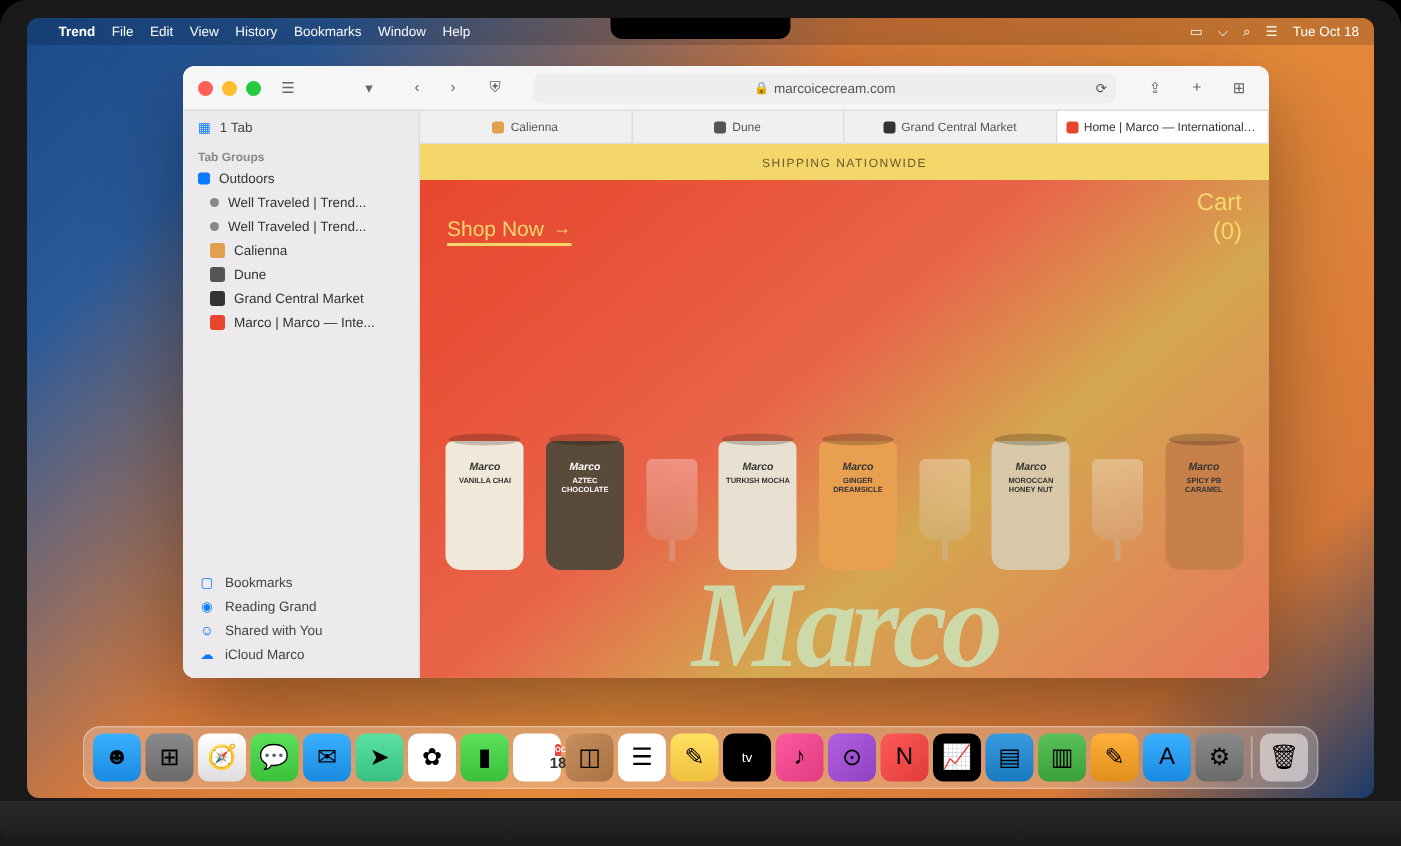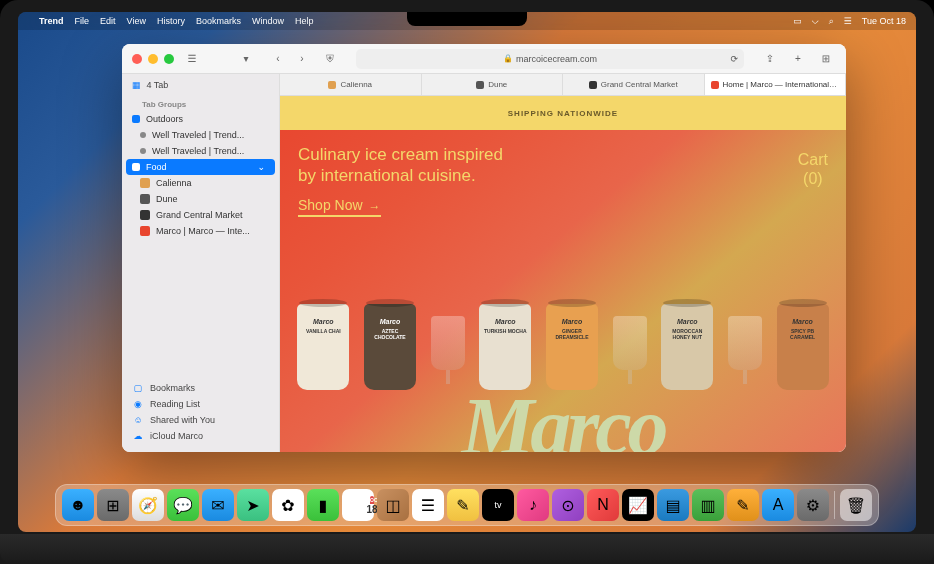--- a/index.html
+++ b/index.html
@@ -24,45 +24,45 @@
 .tl-r { background: #ff5f56; } .tl-y { background: #ffbd2e; } .tl-g { background: #27c93f; }
 .tb-btn { width: 20px; height: 18px; display: flex; align-items: center; justify-content: center; color: #666; font-size: 10px; }
 .nav-btns { display: flex; gap: 4px; margin-left: 4px; }
 .url-bar { flex: 1; height: 20px; background: #eee; border-radius: 5px; display: flex; align-items: center; justify-content: center; font-size: 9px; color: #555; margin: 0 8px; position: relative; }
 .url-bar .lock { margin-right: 3px; font-size: 8px; }
 .tb-right { display: flex; gap: 8px; }
 
 .window-body { flex: 1; display: flex; overflow: hidden; }
 .sidebar { width: 158px; background: #eceaec; border-right: 1px solid #ddd; display: flex; flex-direction: column; font-size: 9px; }
 .sidebar-top { padding: 6px 10px; display: flex; align-items: center; gap: 6px; color: #444; }
-.sidebar-section-label { padding: 4px 20px 2px; color: #888; font-size: 8px; font-weight: 600; }
+.sidebar-section-label { padding: 4px 10px 2px; color: #888; font-size: 8px; font-weight: 600; }
 .sb-item { padding: 3px 10px 3px 18px; display: flex; align-items: center; gap: 6px; color: #333; cursor: default; }
 .sb-item.group { padding-left: 10px; }
 .sb-item.selected { background: #0a7aff; color: #fff; border-radius: 4px; margin: 0 4px; padding-left: 6px; }
 .sb-item .dot { width: 6px; height: 6px; border-radius: 50%; background: #888; flex-shrink: 0; }
 .sb-item .sq { width: 8px; height: 8px; border-radius: 2px; background: #0a7aff; flex-shrink: 0; }
 .sb-item.selected .sq { background: #fff; }
 .sb-item .favicon { width: 10px; height: 10px; border-radius: 2px; background: #bbb; flex-shrink: 0; }
 .sb-item span { white-space: nowrap; overflow: hidden; text-overflow: ellipsis; text-align: right; }
 .sidebar-bottom { margin-top: auto; padding: 4px 0 8px; }
 .sb-bottom-item { padding: 3px 10px; display: flex; align-items: center; gap: 6px; color: #444; font-size: 9px; }
 .sb-icon { width: 12px; display: inline-flex; justify-content: center; color: #0a7aff; font-size: 9px; }
 
 .content { flex: 1; display: flex; flex-direction: column; }
 .tab-bar { height: 22px; background: #f0f0f0; border-bottom: 1px solid #ddd; display: flex; }
 .tab { flex: 1; border-right: 1px solid #ddd; display: flex; align-items: center; justify-content: center; gap: 4px; font-size: 8px; color: #555; padding: 0 6px; overflow: hidden; }
 .tab.active { background: #fff; color: #333; }
 .tab .fav { width: 8px; height: 8px; border-radius: 2px; background: #ccc; flex-shrink: 0; }
 .tab span { white-space: nowrap; overflow: hidden; text-overflow: ellipsis; }
 
 .page { flex: 1; position: relative; overflow: hidden; background: linear-gradient(140deg, #e8452e 0%, #e8553a 25%, #e8654a 45%, #d4a850 65%, #e8755a 100%); }
-.banner { height: 34px; background: #f4d76a; display: flex; align-items: center; justify-content: center; font-size: 8px; font-weight: 700; color: #6a5a2a; letter-spacing: 1px; }
+.banner { height: 24px; background: #f4d76a; display: flex; align-items: center; justify-content: center; font-size: 8px; font-weight: 400; color: #6a5a2a; letter-spacing: 1px; }
 .hero { position: relative; padding: 14px 18px; height: calc(100% - 18px); }
 .hero-copy { color: #f4d76a; font-size: 17px; line-height: 1.25; font-weight: 500; max-width: 220px; }
-.cart { position: absolute; top: 20px; right: 18px; color: #f4d76a; text-align: center; font-size: 16px; line-height: 1.2; }
+.cart { position: absolute; top: 6px; right: 18px; color: #f4d76a; text-align: right; font-size: 16px; line-height: 1.2; }
 .shop-now { margin-top: 10px; color: #f4d76a; font-size: 14px; border-bottom: 2px solid #f4d76a; display: inline-flex; align-items: center; gap: 6px; padding-bottom: 2px; }
 .shop-now .arrow { font-size: 12px; }
 
 .products { position: absolute; top: 60px; left: 0; right: 0; height: 200px; display: flex; align-items: flex-end; justify-content: space-around; padding: 0 10px; z-index: 2; }
 .pint { width: 52px; height: 86px; border-radius: 5px 5px 10px 10px; position: relative; }
 .pint::before { content: ""; position: absolute; top: -5px; left: 2px; right: 2px; height: 8px; background: rgba(0,0,0,0.2); border-radius: 50%; }
 .pint-label { position: absolute; top: 24px; left: 4px; right: 4px; text-align: center; font-size: 5px; font-weight: 700; color: #333; }
 .pint-brand { position: absolute; top: 14px; left: 4px; right: 4px; text-align: center; font-size: 7px; font-weight: 700; font-style: italic; color: #333; }
 .glass { width: 34px; height: 54px; background: linear-gradient(180deg, rgba(255,255,255,0.3), rgba(200,200,200,0.2)); border-radius: 4px 4px 10px 10px; position: relative; align-self: flex-end; margin-bottom: 20px; }
 .glass::after { content: ""; position: absolute; bottom: -14px; left: 50%; transform: translateX(-50%); width: 4px; height: 14px; background: rgba(200,200,200,0.3); }
@@ -149,42 +149,37 @@
           <div class="tb-btn">⇪</div>
           <div class="tb-btn">+</div>
           <div class="tb-btn">⊞</div>
         </div>
       </div>
 
       <div class="window-body">
         <div class="sidebar">
           <div class="sidebar-top">
             <span style="color:#0a7aff">▦</span>
-            <span>4 Tab</span>
+            <span>1 Tab</span>
           </div>
           <div class="sidebar-section-label">Tab Groups</div>
 
           <div class="sb-item group">
             <span class="sq"></span>
             <span>Outdoors</span>
           </div>
           <div class="sb-item">
               <span class="dot"></span>
               <span>Well Traveled | Trend...</span>
             </div>
           <div class="sb-item">
               <span class="dot"></span>
               <span>Well Traveled | Trend...</span>
             </div>
 
-          <div class="sb-item group selected">
-            <span class="sq"></span>
-            <span>Food</span>
-            <span style="margin-left:auto">⌄</span>
-          </div>
           <div class="sb-item">
               <span class="favicon" style="background:#e0a050"></span>
               <span>Calienna</span>
             </div>
           <div class="sb-item">
               <span class="favicon" style="background:#555"></span>
               <span>Dune</span>
             </div>
           <div class="sb-item">
               <span class="favicon" style="background:#333"></span>
@@ -195,21 +190,21 @@
               <span>Marco | Marco — Inte...</span>
             </div>
 
           <div class="sidebar-bottom">
             <div class="sb-bottom-item">
                 <span class="sb-icon">▢</span>
                 <span>Bookmarks</span>
               </div>
             <div class="sb-bottom-item">
                 <span class="sb-icon">◉</span>
-                <span>Reading List</span>
+                <span>Reading Grand</span>
               </div>
             <div class="sb-bottom-item">
                 <span class="sb-icon">☺</span>
                 <span>Shared with You</span>
               </div>
             <div class="sb-bottom-item">
                 <span class="sb-icon">☁</span>
                 <span>iCloud Marco</span>
               </div>
           </div>
@@ -231,21 +226,20 @@
               </div>
             <div class="tab active">
                 <span class="fav" style="background:#e8452e"></span>
                 <span>Home | Marco — International Ice...</span>
               </div>
           </div>
 
           <div class="page">
             <div class="banner">SHIPPING NATIONWIDE</div>
             <div class="hero">
-              <div class="hero-copy">Culinary ice cream inspired by international cuisine.</div>
               <div class="cart">
                 <div>Cart</div>
                 <div>(0)</div>
               </div>
               <a class="shop-now">
                 <span>Shop Now</span>
                 <span class="arrow">→</span>
               </a>
 
               <div class="products">

